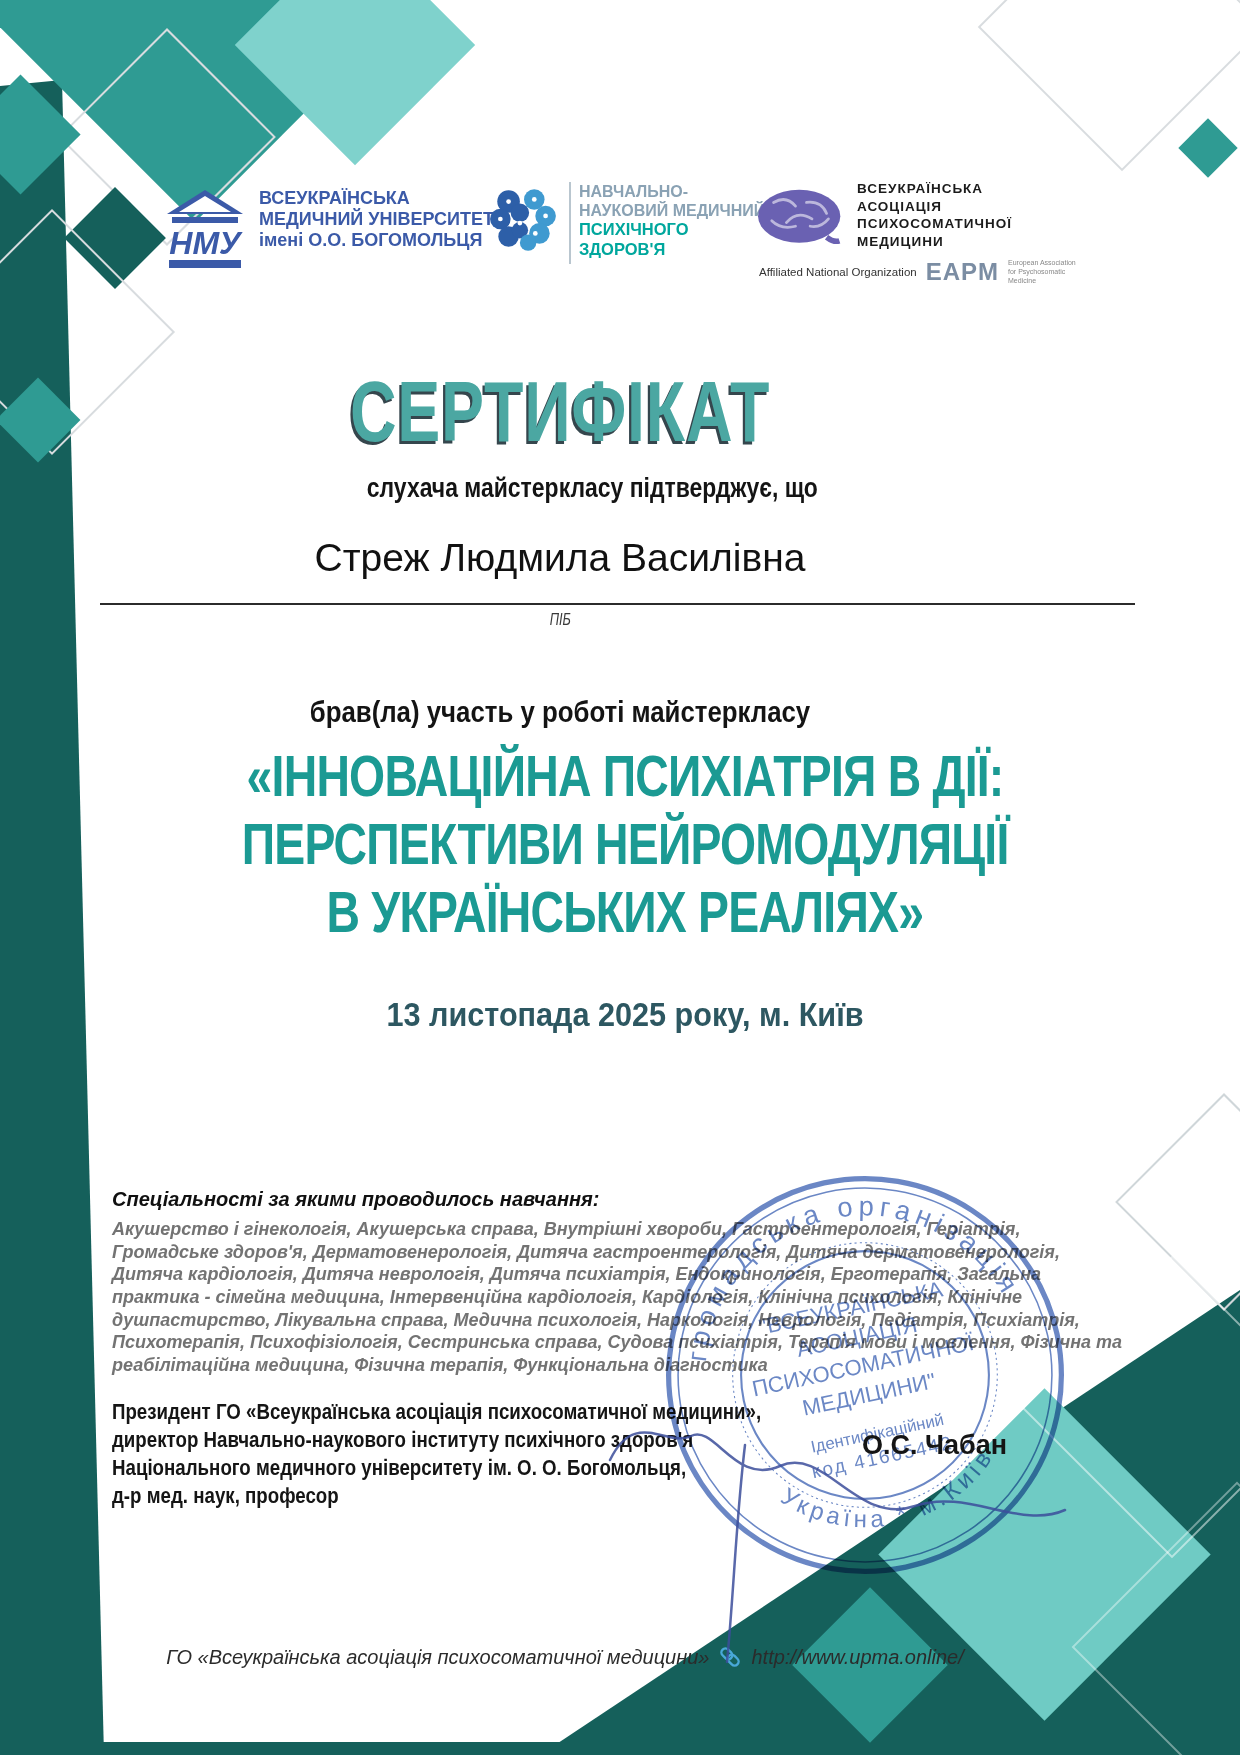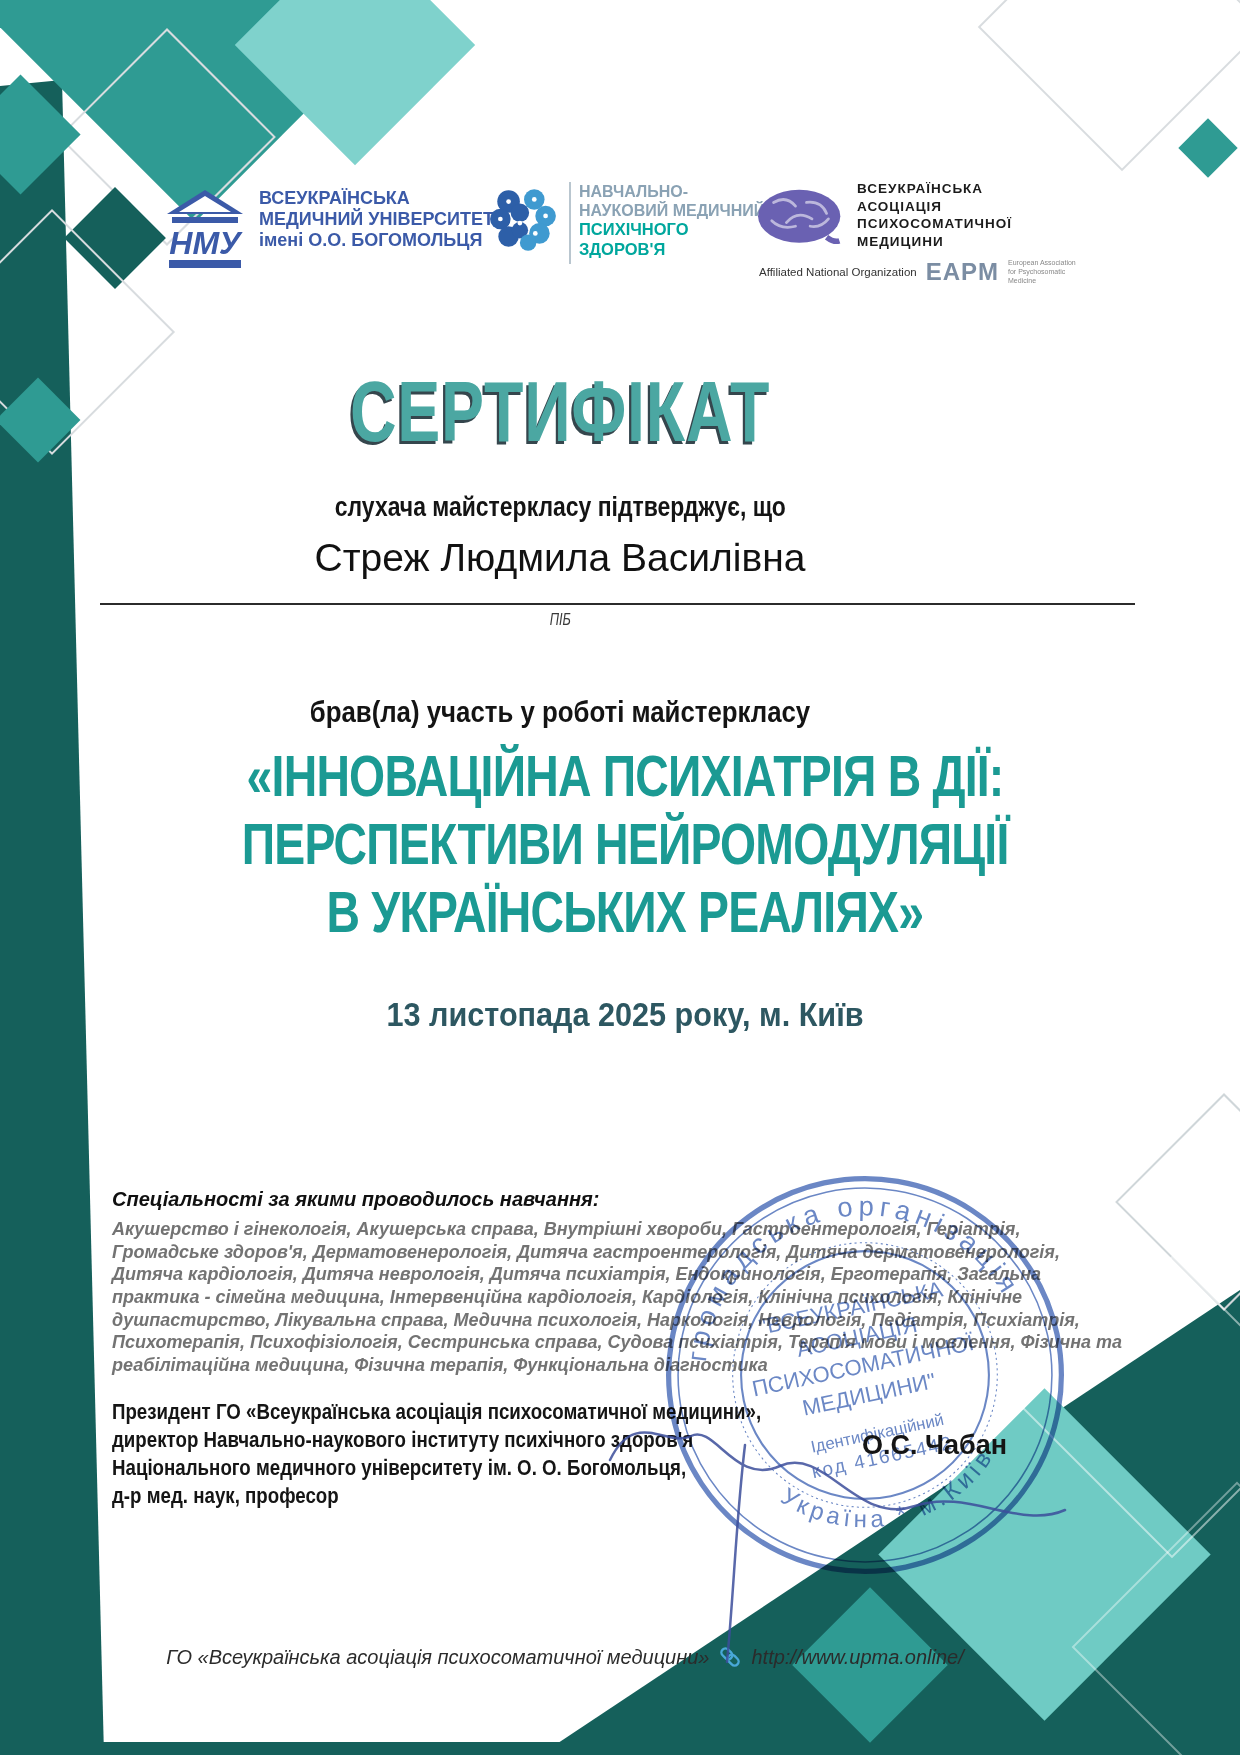--- a/index.html
+++ b/index.html
@@ -142,21 +142,21 @@
       <span class="affil">Affiliated National Organization</span>
       <span class="eapm">EAPM</span>
       <span class="eapm-desc">European Association for Psychosomatic Medicine</span>
     </div>
   </div>
 
   <div class="cx560" style="top:362px;">
     <span class="sx title-big">СЕРТИФІКАТ</span>
   </div>
 
-  <div class="cx560" style="top:492px;">
+  <div class="cx560" style="top:473px;padding-left:32px;">
     <span class="sx subtitle">слухача майстеркласу підтверджує, що</span>
   </div>
 
   <div class="cx560" style="top:536px;">
     <span class="sx recipient">Стреж Людмила Василівна</span>
   </div>
   <div class="rule"></div>
   <div class="cx560" style="top:611px;">
     <span class="sx pib">ПІБ</span>
   </div>

